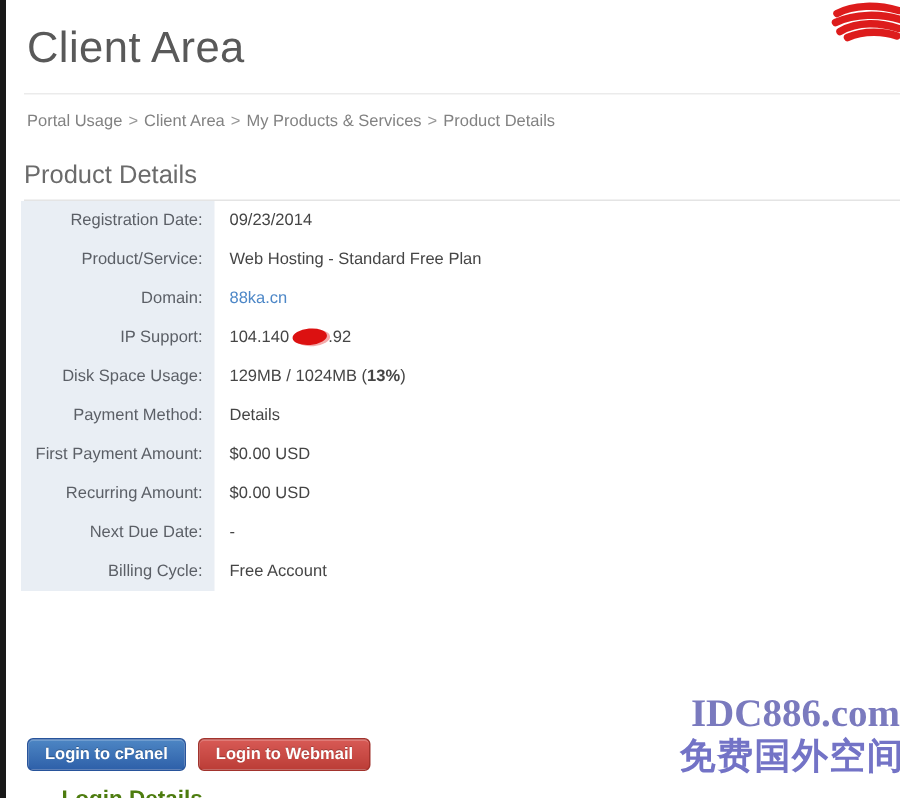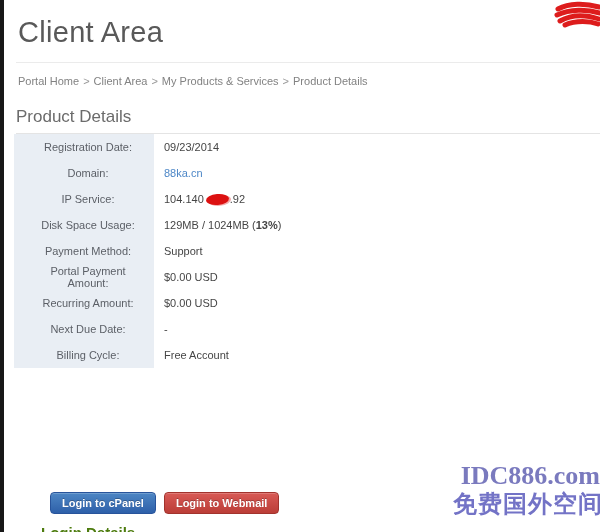--- a/index.html
+++ b/index.html
@@ -24,39 +24,39 @@
   .section-title{
     position:absolute;left:12px;top:107px;width:584px;margin:0;
     font-size:17px;font-weight:400;color:#6b6b6b;
     padding-bottom:6px;border-bottom:1px solid #e4e4e4;
   }
 
   table.details{position:absolute;left:10px;top:134px;border-collapse:collapse;}
   table.details td{height:26px;vertical-align:middle;font-size:11px;}
   td.lbl{
     width:116px;min-width:116px;background:#e9eef4;
-    text-align:center;padding:0 8px 0 16px;color:#5b5f66;
+    text-align:right;padding:0 8px 0 5px;color:#5b5f66;
   }
   td.val{padding:0 0 0 10px;color:#454545;min-width:290px;white-space:nowrap;}
   td.val .b{font-weight:bold;}
   td.val .link{color:#4d87c7;text-decoration:none;cursor:pointer;}
   .redact-blob{
     display:inline-block;width:23px;height:11px;background:#dc1111;
     border-radius:50%;vertical-align:middle;margin:-2px 1px 0 2px;
     transform:rotate(-5deg);box-shadow:2px 1px 0 rgba(220,17,17,.35);
   }
 
   .btn-row{position:absolute;left:14px;top:492px;display:flex;gap:8px;}
   .btn{
     display:inline-block;font-size:11px;font-weight:bold;color:#ffffff;
     padding:4px 11px;border-radius:4px;cursor:pointer;
     text-shadow:0 -1px 0 rgba(0,0,0,.25);
     box-shadow:inset 0 1px 0 rgba(255,255,255,.2);
   }
-  .btn-cpanel{background:linear-gradient(#4d86c4,#2e60a9);border:1px solid #28549b;margin-left:32px;}
+  .btn-cpanel{background:linear-gradient(#4d86c4,#2e60a9);border:1px solid #28549b;}
   .btn-webmail{background:linear-gradient(#d85a55,#bb3d37);border:1px solid #a2332d;}
 
   .login-details-title{
     position:absolute;left:25px;top:512px;margin:12px;
     font-size:15px;font-weight:bold;color:#4d7c0f;
   }
 
   .wm1{
     position:absolute;left:448px;top:461px;width:148px;text-align:right;
     font-family:"Liberation Serif", serif;font-weight:bold;
@@ -71,48 +71,52 @@
 </style>
 </head>
 <body>
 
 <div class="left-strip"></div>
 
 <div class="content">
   <h1 class="page-title">Client Area</h1>
   <div class="top-divider"></div>
 
-  <div class="breadcrumb"><a>Portal Home</a><span class="sep">&gt;</span><a>Client Area</a><span class="sep">&gt;</span><a>My Products &amp; Services</a><span class="sep">&gt;</span><a>Product Details</a></div>
+  <div class="breadcrumb"><a>Portal Usage</a><span class="sep">&gt;</span><a>Client Area</a><span class="sep">&gt;</span><a>My Products &amp; Services</a><span class="sep">&gt;</span><a>Product Details</a></div>
 
   <h2 class="section-title">Product Details</h2>
 
   <table class="details">
     <tbody>
         <tr>
           <td class="lbl">Registration Date:</td>
           <td class="val"><span>09/23/2014</span></td>
         </tr>
         <tr>
+          <td class="lbl">Product/Service:</td>
+          <td class="val"><span>Web Hosting - Standard Free Plan</span></td>
+        </tr>
+        <tr>
           <td class="lbl">Domain:</td>
           <td class="val"><span class="link">88ka.cn</span></td>
         </tr>
         <tr>
-          <td class="lbl">IP Service:</td>
+          <td class="lbl">IP Support:</td>
           <td class="val"><span>104.140</span><span class="redact-blob"></span><span>.92</span></td>
         </tr>
         <tr>
           <td class="lbl">Disk Space Usage:</td>
           <td class="val"><span>129MB / 1024MB (</span><span class="b">13%</span><span>)</span></td>
         </tr>
         <tr>
           <td class="lbl">Payment Method:</td>
-          <td class="val"><span>Support</span></td>
+          <td class="val"><span>Details</span></td>
         </tr>
         <tr>
-          <td class="lbl">Portal Payment Amount:</td>
+          <td class="lbl">First Payment Amount:</td>
           <td class="val"><span>$0.00 USD</span></td>
         </tr>
         <tr>
           <td class="lbl">Recurring Amount:</td>
           <td class="val"><span>$0.00 USD</span></td>
         </tr>
         <tr>
           <td class="lbl">Next Due Date:</td>
           <td class="val"><span>-</span></td>
         </tr>

